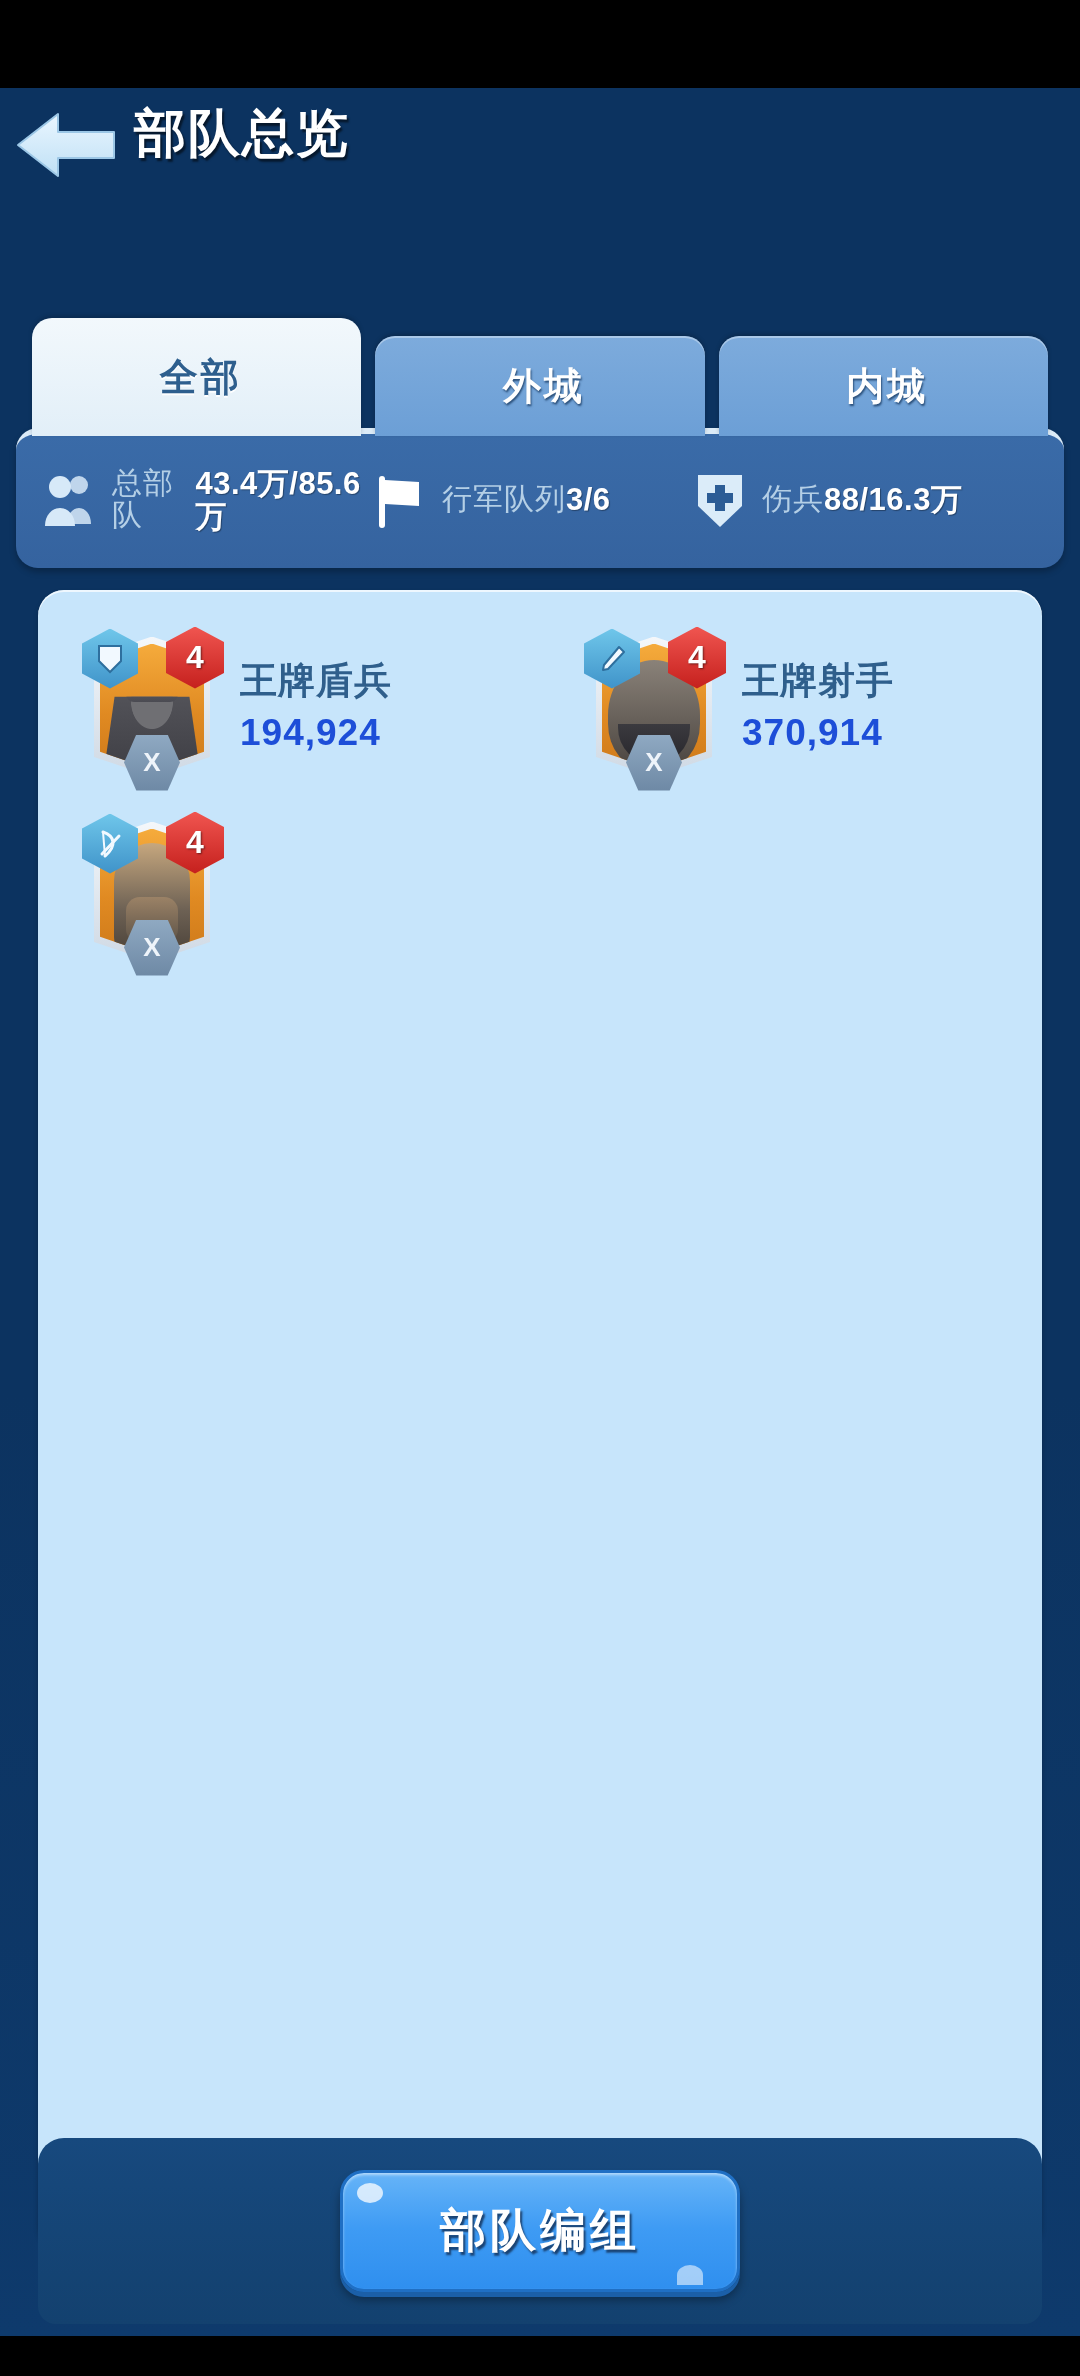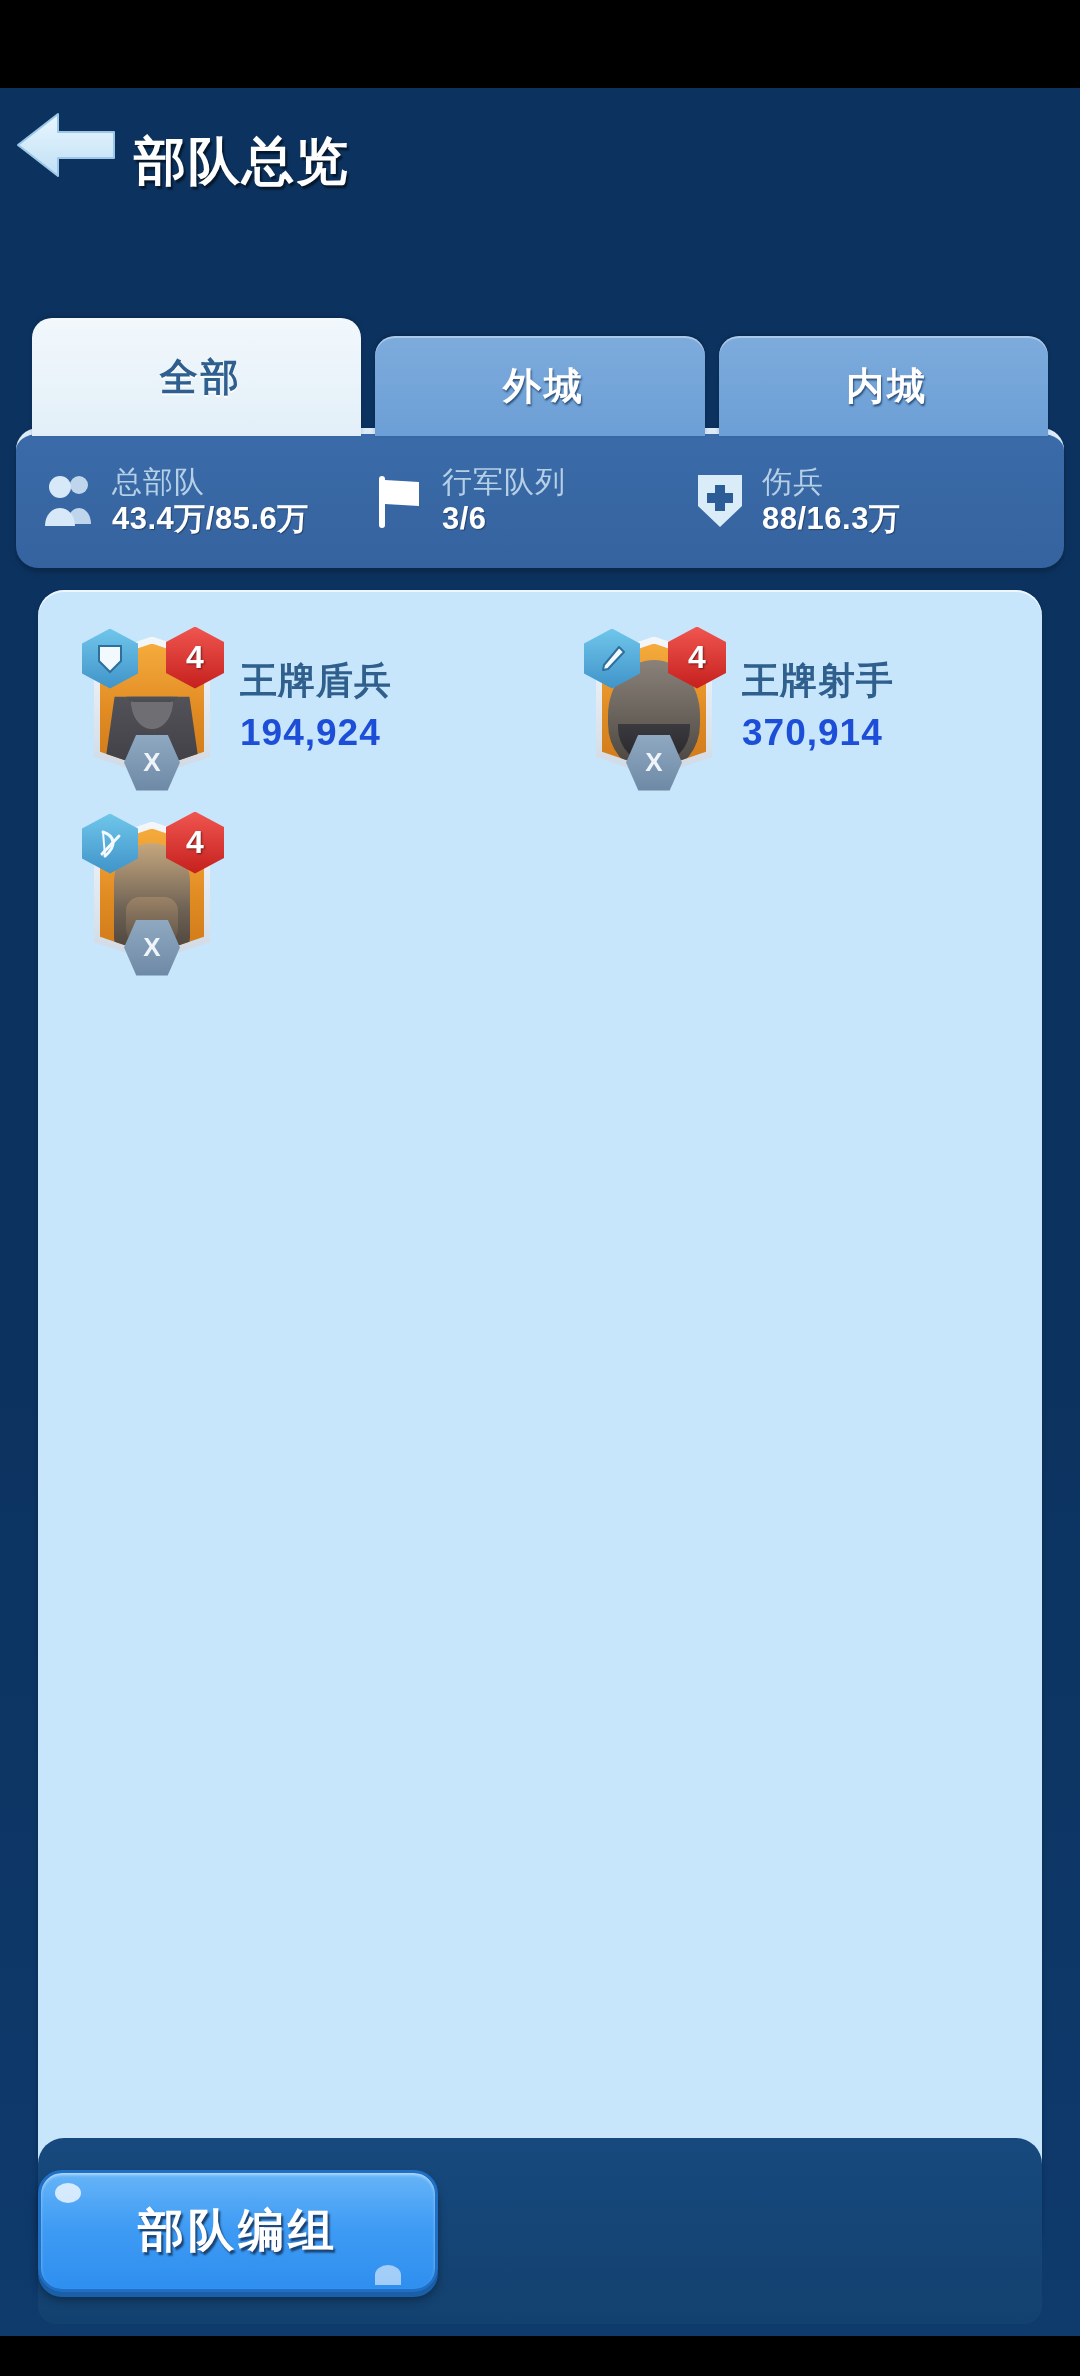--- a/index.html
+++ b/index.html
@@ -59,21 +59,21 @@
   }
   .back-arrow {
     position: absolute;
     left: 14px; top: 18px;
     width: 108px; height: 78px;
     cursor: pointer;
   }
   .page-title {
     position: absolute;
     left: 134px;
-    top: 40px;
+    top: 12px;
     font-size: 52px;
     font-weight: bold;
     color: #ffffff;
     letter-spacing: 2px;
     text-shadow: 2px 3px 2px rgba(0,0,0,0.55);
     line-height: 66px;
     white-space: nowrap;
   }
 
   
@@ -142,21 +142,21 @@
   .stat-1 { width: 330px; }
   .stat-2 { width: 320px; }
   .stat-3 { width: 340px; }
   .stat-icon {
     width: 56px; height: 62px;
     flex: 0 0 auto;
     display: flex;
     align-items: center;
     justify-content: center;
   }
-  .stat-text { display: flex; flex-direction: column; line-height: 1.08; }
+  .stat-text { display: flex; line-height: 1.08; }
   .stat-label {
     font-size: 30px;
     color: #b4cfe6;
     font-weight: normal;
     letter-spacing: 1px;
     margin-bottom: 4px;
   }
   .stat-value {
     font-size: 31px;
     color: #ffffff;
@@ -318,21 +318,21 @@
   .bottom-bar {
     position: absolute;
     left: 38px;
     bottom: 12px;
     width: 1004px;
     height: 186px;
     background: linear-gradient(180deg,#17497e 0%, #13416f 100%);
     border-radius: 26px 26px 18px 18px;
     display: flex;
     align-items: center;
-    justify-content: flex-start;
+    justify-content: center;
   }
   .primary-button {
     position: relative;
     width: 400px;
     height: 122px;
     border-radius: 24px;
     background: linear-gradient(180deg,#66b4f8 0%, #3e9bf4 48%, #2f8fef 100%);
     border: 3px solid #1f6fc4;
     box-shadow: 0 5px 0 #1b5fa8, 0 8px 10px rgba(0,0,0,0.35),
                 inset 0 2px 3px rgba(255,255,255,0.5);

